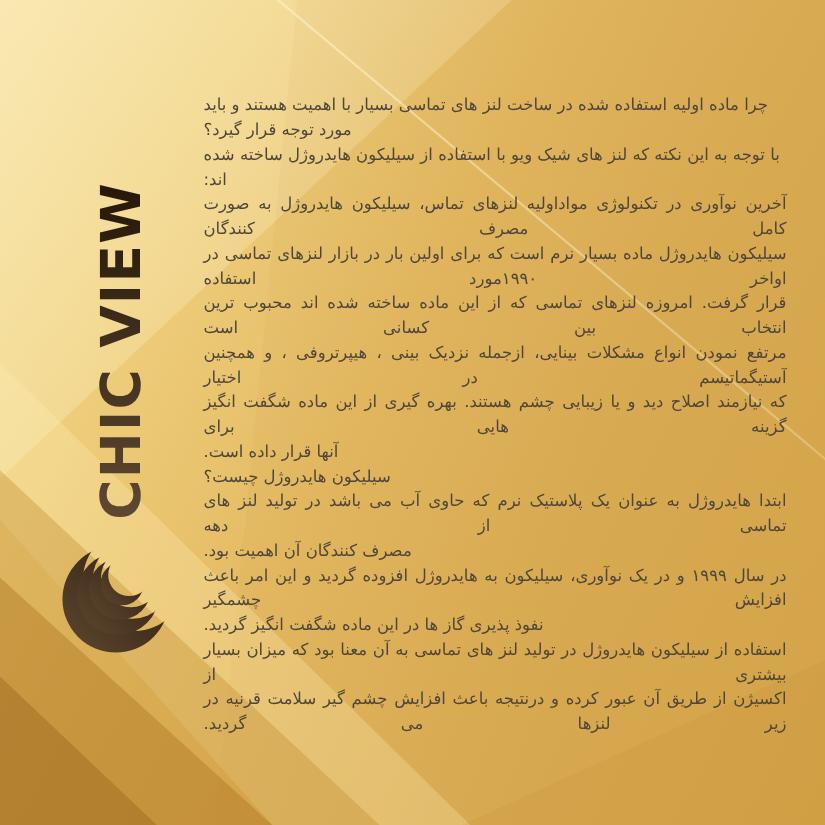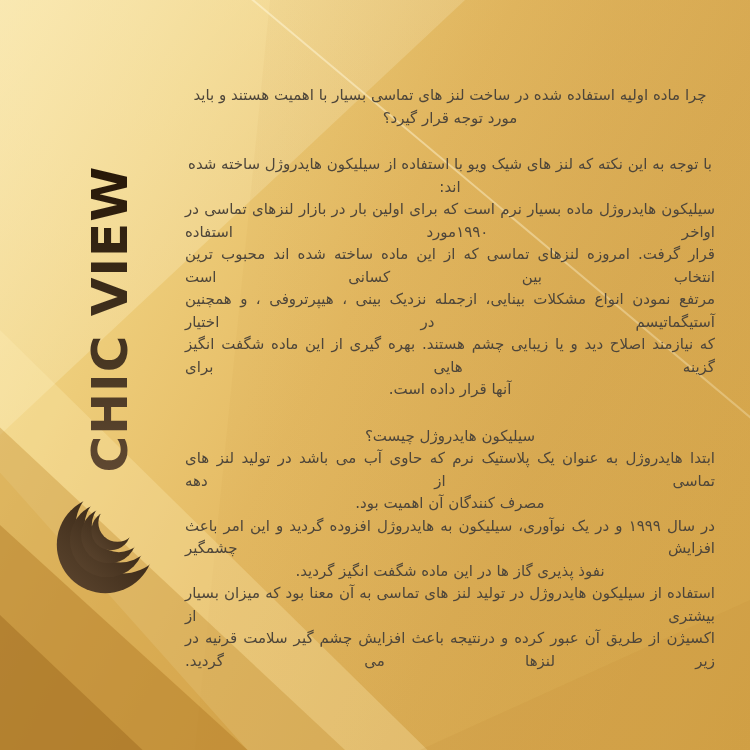--- a/index.html
+++ b/index.html
@@ -33,23 +33,23 @@
     background:linear-gradient(90deg,rgba(255,246,214,.55),rgba(255,246,214,.15));
     transform-origin:0 0;transform:rotate(40deg);
   }
 
   
   .article{
     position:absolute;top:84px;right:35px;width:530px;
     direction:rtl;color:#4e463a;font-size:15px;line-height:22.5px;
     text-align:right;
   }
-  .line{text-align:center;}
+  .line{text-align:left;}
   .line.stretch{text-align:justify;text-align-last:justify;}
-  .line.gap{margin-top:24px;}
+  .line.gap{}
 
   
   .logo{position:absolute;left:34px;top:192px;width:152px;height:378px;}
   .logo-inner{
     position:absolute;left:50%;top:50%;width:378px;height:152px;
     transform:translate(-50%,-50%) rotate(-90deg);
     display:flex;flex-direction:row;align-items:center;justify-content:center;gap:12px;
   }
   .logo-text{
     font-weight:700;font-size:50px;letter-spacing:1px;white-space:nowrap;
@@ -107,20 +107,21 @@
         <circle cx="65" cy="59" r="30" fill="url(#lg)" mask="url(#m3)"></circle>
         <circle cx="70" cy="61" r="21" fill="url(#lg)" mask="url(#m4)"></circle>
       </svg>
       <div class="logo-text">CHIC VIEW</div>
     </div>
   </div>
 
   <div class="article">
       <div class="line">چرا ماده اولیه استفاده شده در ساخت لنز های تماسی بسیار با اهمیت هستند و باید مورد توجه قرار گیرد؟</div>
       <div class="line gap">با توجه به این نکته که لنز های شیک ویو با استفاده از سیلیکون هایدروژل ساخته شده اند:</div>
+      <div class="line stretch">آخرین نوآوری در تکنولوژی مواداولیه لنزهای تماس، سیلیکون هایدروژل به صورت کامل مصرف کنندگان</div>
       <div class="line stretch">سیلیکون هایدروژل ماده بسیار نرم است که برای اولین بار در بازار لنزهای تماسی در اواخر ۱۹۹۰مورد استفاده</div>
       <div class="line stretch">قرار گرفت. امروزه لنزهای تماسی که از این ماده ساخته شده اند محبوب ترین انتخاب بین کسانی است</div>
       <div class="line stretch">مرتفع نمودن انواع مشکلات بینایی، ازجمله نزدیک بینی ، هیپرتروفی ، و همچنین آستیگماتیسم در اختیار</div>
       <div class="line stretch">که نیازمند اصلاح دید و یا زیبایی چشم هستند. بهره گیری از این ماده شگفت انگیز گزینه هایی برای</div>
       <div class="line">آنها قرار داده است.</div>
       <div class="line gap">سیلیکون هایدروژل چیست؟</div>
       <div class="line stretch">ابتدا هایدروژل به عنوان یک پلاستیک نرم که حاوی آب می باشد در تولید لنز های تماسی از دهه</div>
       <div class="line">مصرف کنندگان آن اهمیت بود.</div>
       <div class="line stretch">در سال ۱۹۹۹ و در یک نوآوری، سیلیکون به هایدروژل افزوده گردید و این امر باعث افزایش چشمگیر</div>
       <div class="line">نفوذ پذیری گاز ها در این ماده شگفت انگیز گردید.</div>

